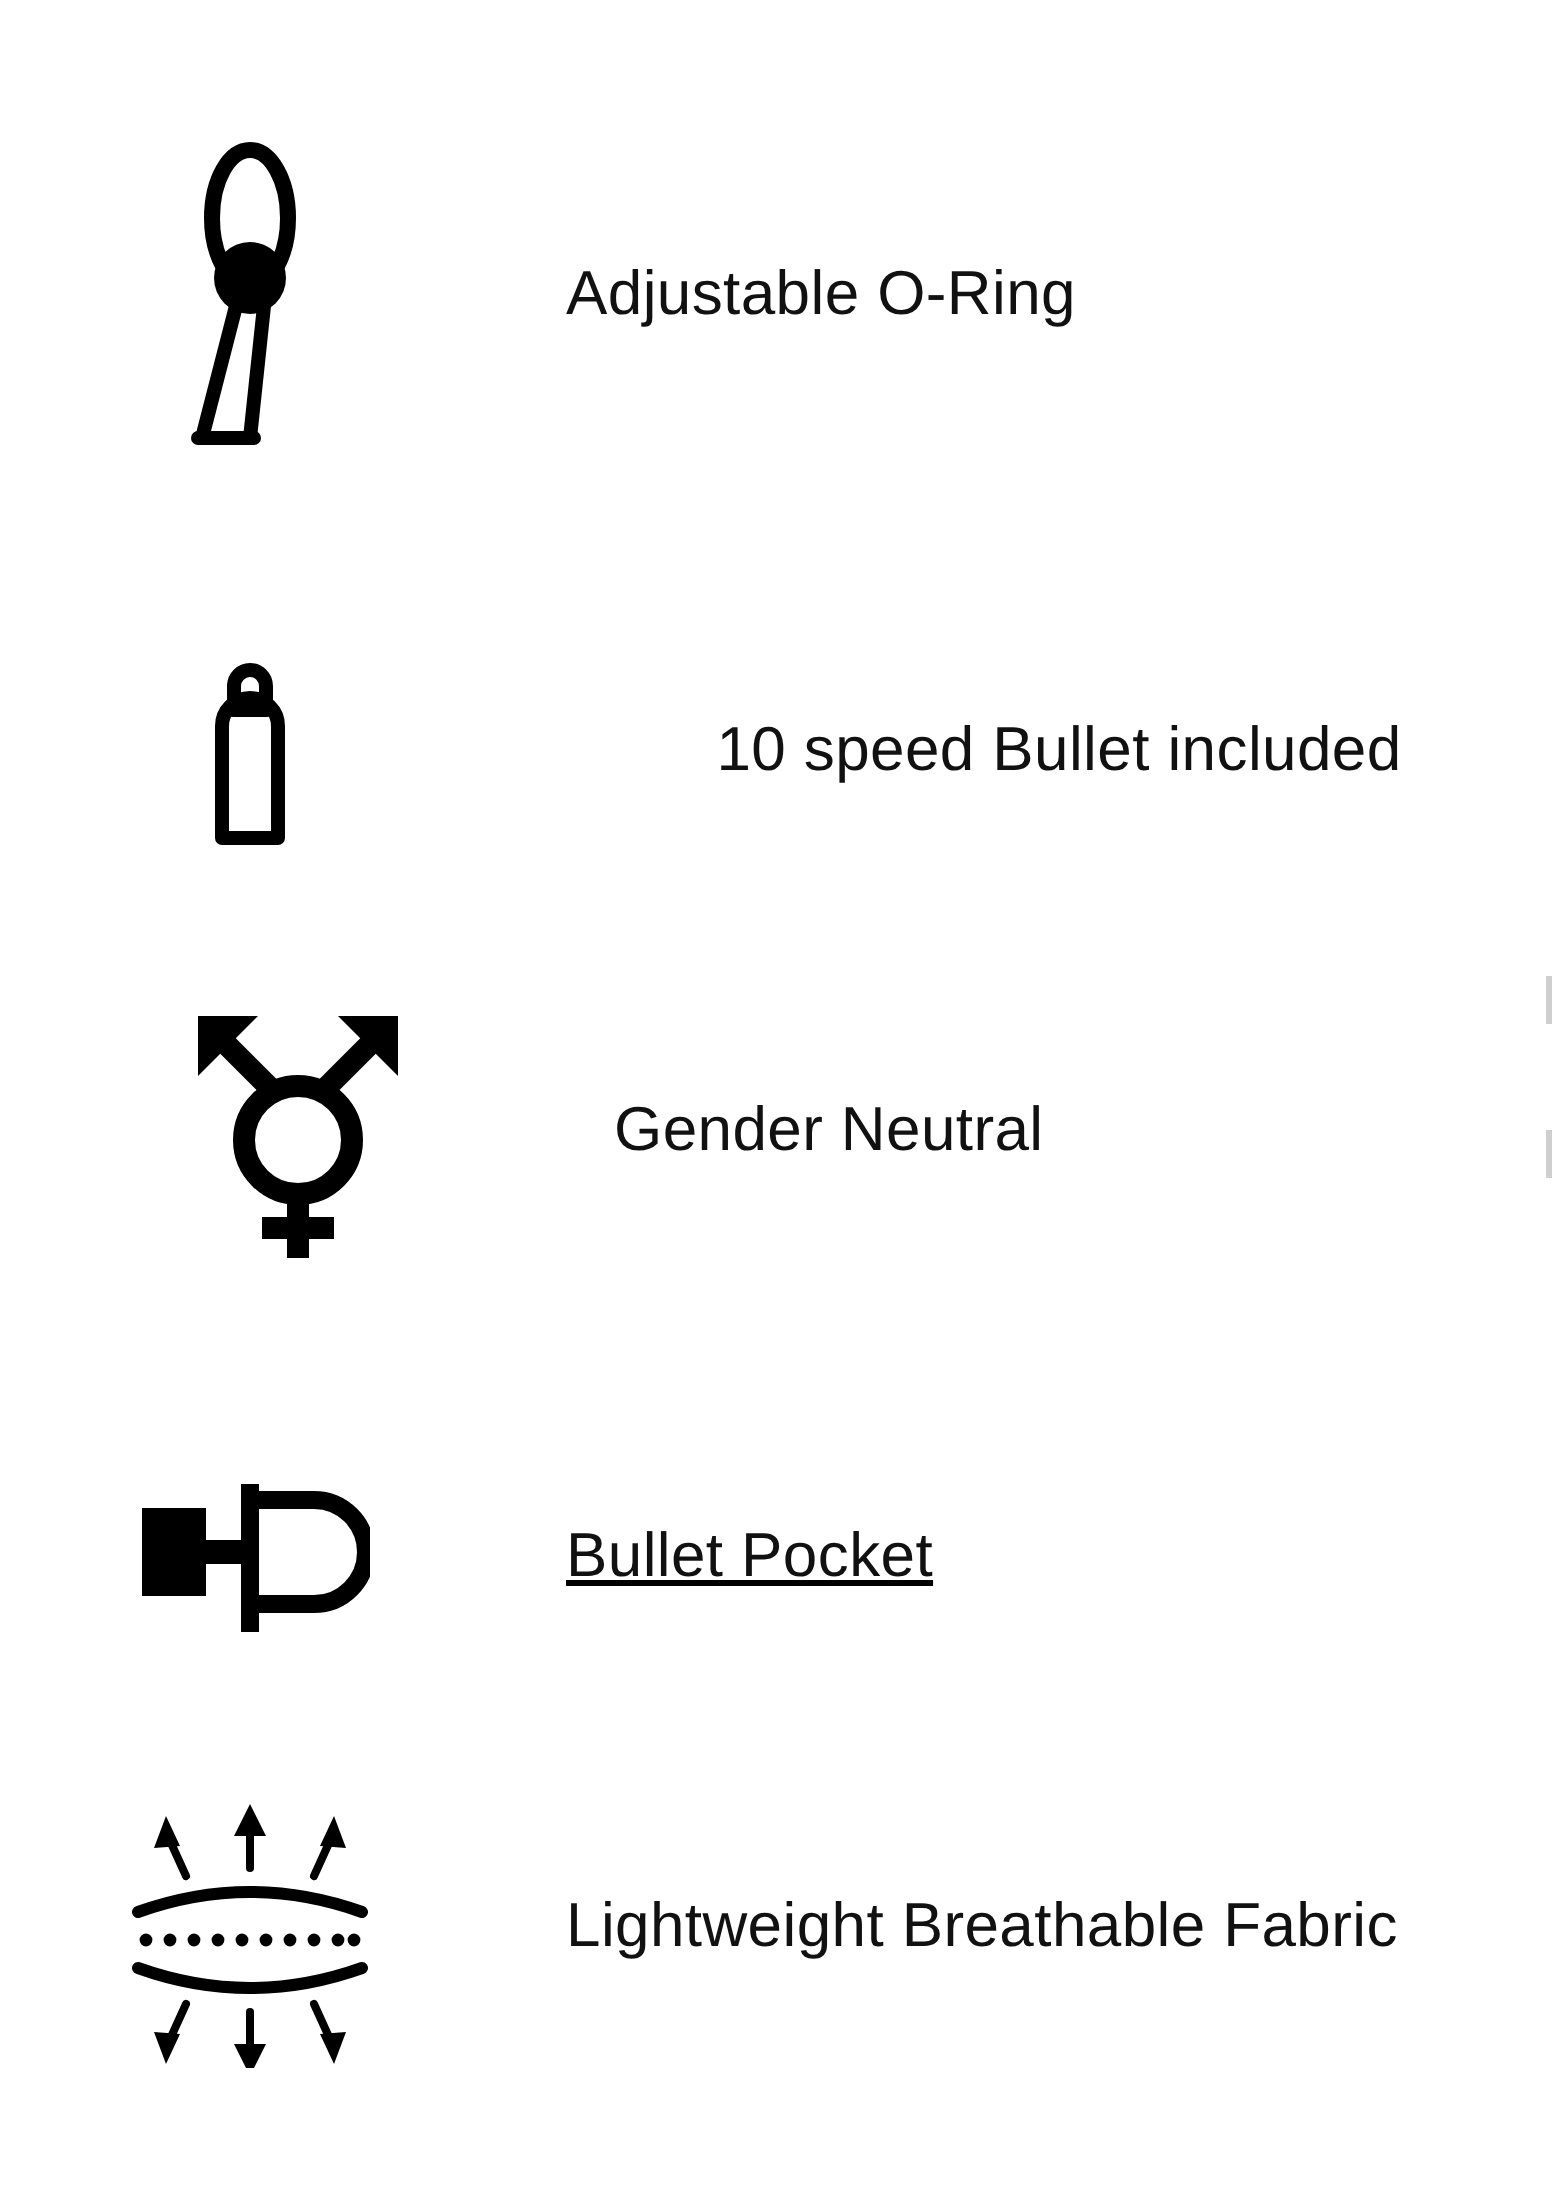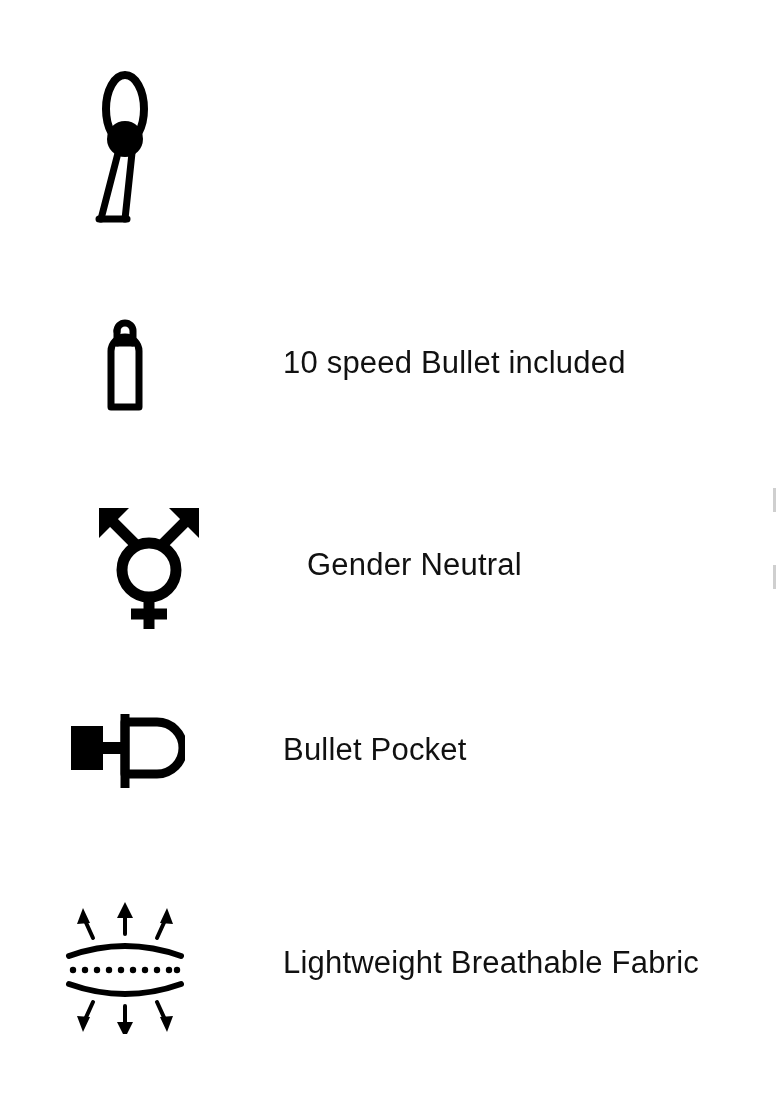--- a/index.html
+++ b/index.html
@@ -41,23 +41,23 @@
     flex: 1;
     font-size: 31px;
     line-height: 1.18;
     letter-spacing: 0.2px;
     color: #111111;
     font-weight: 400;
     padding-left: 33px;
   }
   
   .row-0 { top: 62px;  height: 170px; }
-  .row-1 { top: 278px; height: 170px; }
+  .row-1 { top: 290px; height: 170px; text-align: center; }
   .row-2 { top: 480px; height: 170px; padding-left: 24px; }
-  .row-3 { top: 668px; height: 165px; }
+  .row-3 { top: 696px; height: 165px; text-decoration: underline; }
   .row-4 { top: 876px; height: 175px; }
 
   
   .edge-mark {
     position: absolute;
     right: 0;
     width: 3px;
     background: #cfcfcf;
   }
   .edge-mark.m1 { top: 488px; height: 24px; }
@@ -78,20 +78,21 @@
           <ellipse cx="40" cy="42" rx="19" ry="34" fill="none" stroke="#000" stroke-width="8"></ellipse>
 
           <circle cx="40" cy="72" r="18" fill="#000"></circle>
 
           <path d="M33 86 L16 152" fill="none" stroke="#000" stroke-width="7" stroke-linecap="round"></path>
           <path d="M47 86 L40 152" fill="none" stroke="#000" stroke-width="7" stroke-linecap="round"></path>
           <path d="M14 152 L42 152" fill="none" stroke="#000" stroke-width="7" stroke-linecap="round"></path>
         </svg>
       </span>
     </div>
+    <div class="label-cell">Adjustable O-Ring</div>
   </div>
 
   <div class="feature-row row-1">
     <div class="icon-cell">
       <span>
         <svg width="80" height="120" viewBox="0 0 80 120">
           <path d="M26 48
                    L26 104
                    L54 104
                    L54 48

